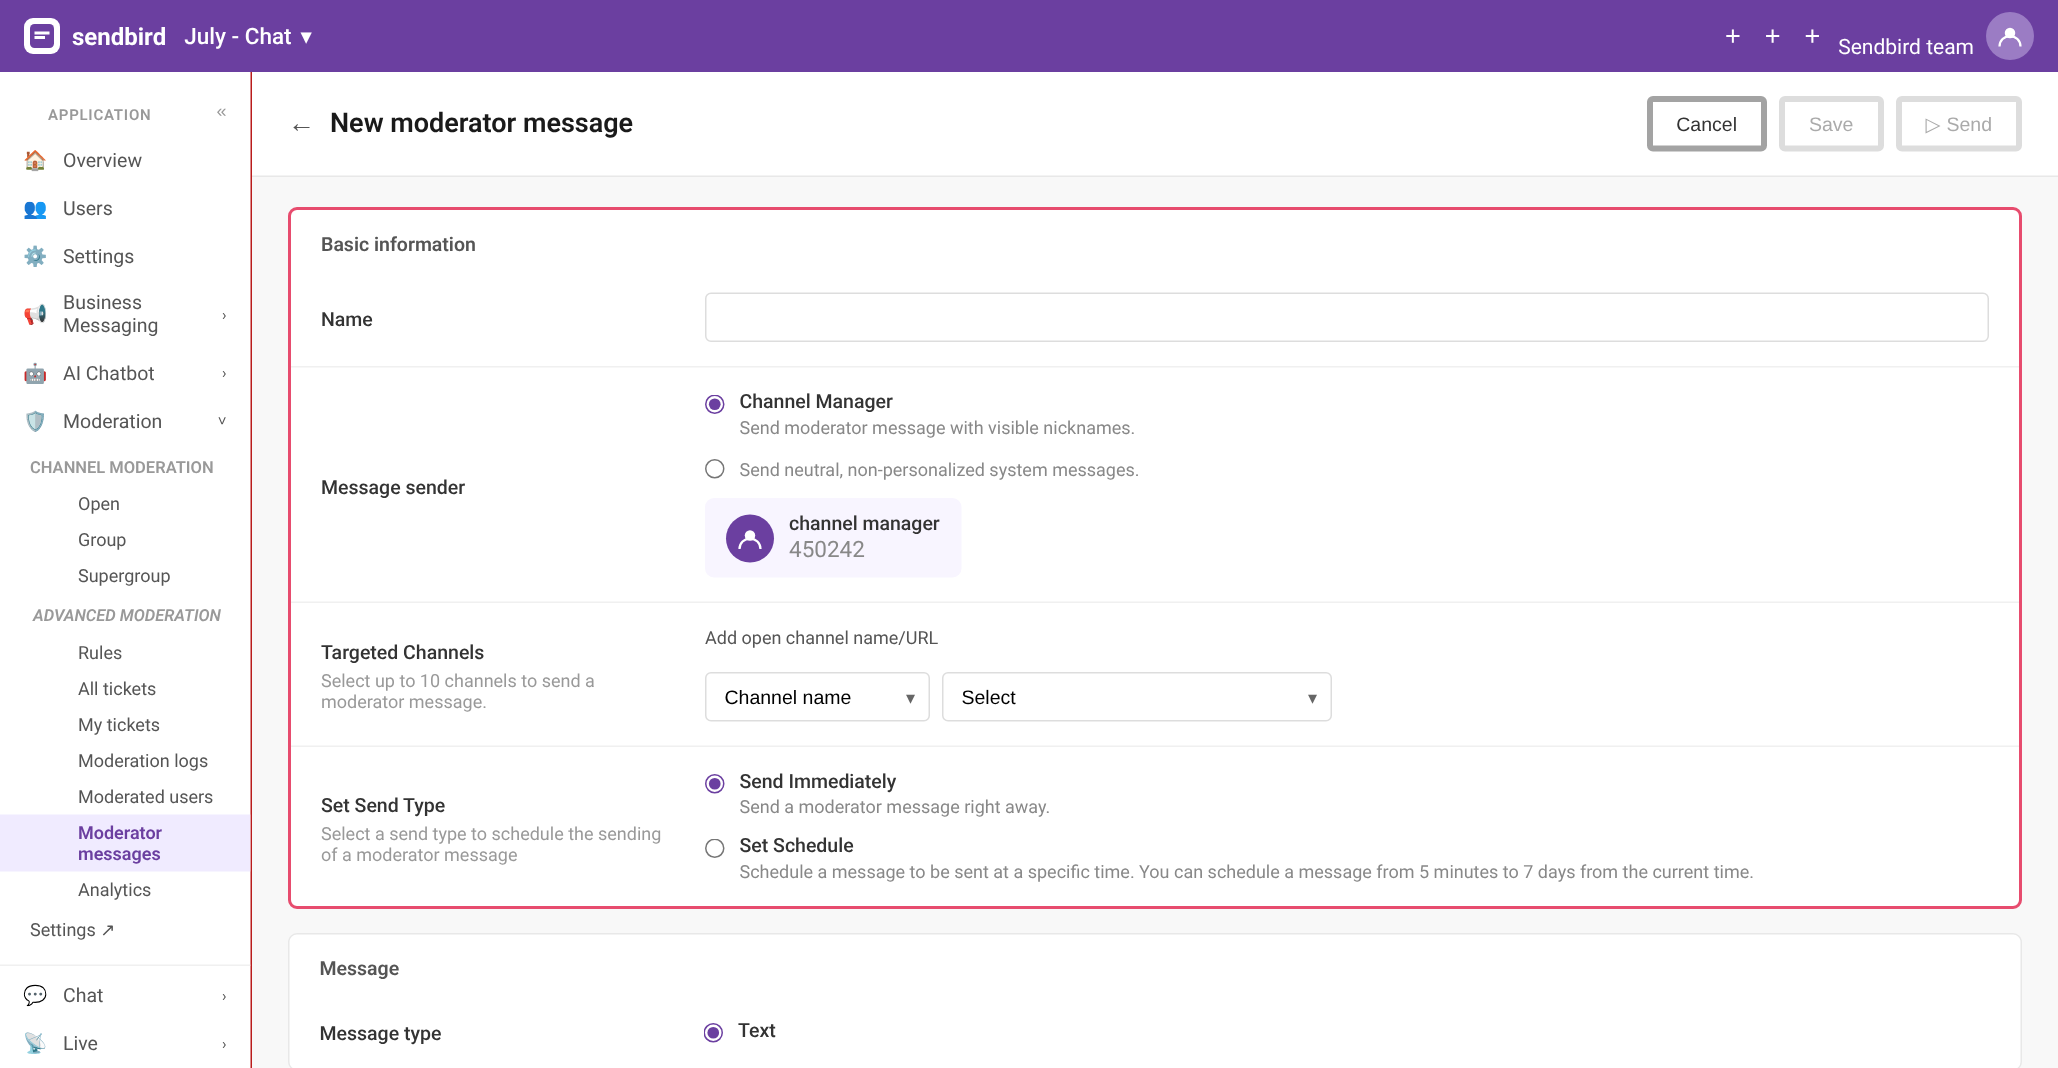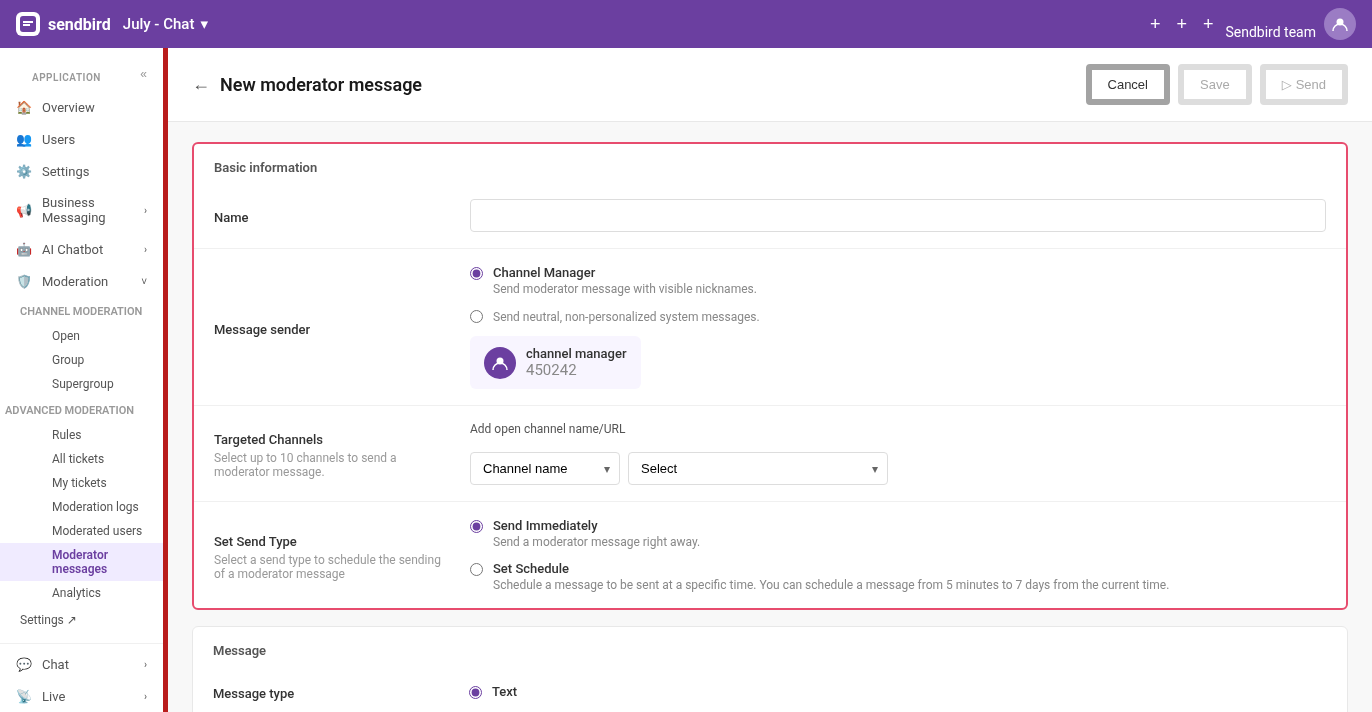--- a/index.html
+++ b/index.html
@@ -26,21 +26,21 @@
     .user-info { display: flex; align-items: flex-end; gap: 8px; font-size: 14px; }
     .user-avatar { width: 32px; height: 32px; border-radius: 50%; background: #9B7CC4; display: flex; align-items: center; justify-content: center; }
 
     
     .layout { display: flex; flex: 1; overflow: hidden; }
 
     
     .sidebar {
       width: 168px;
       background: #fff;
-      border-right: 5px solid #b91c1c;
+      border-right: 1px solid #b91c1c;
       display: flex;
       flex-direction: column;
       overflow-y: auto;
       flex-shrink: 0;
     }
     .sidebar-section-label {
       font-size: 10px;
       color: #999;
       font-weight: 600;
       text-transform: uppercase;
@@ -90,21 +90,21 @@
       align-items: center;
       justify-content: space-between;
       padding: 16px 24px;
       background: white;
       border-bottom: 1px solid #e8e8e8;
     }
     .page-header-left { display: flex; align-items: center; gap: 10px; }
     .back-btn { background: none; border: none; cursor: pointer; color: #555; font-size: 18px; }
     .page-title { font-size: 18px; font-weight: 600; color: #1a1a1a; }
     .page-header-actions { display: flex; gap: 8px; }
-    .btn { padding: 7px 16px; border-radius: 4px; border: 6px solid #a3a3a3; cursor: pointer; font-size: 13px; background: white; color: #333; }
+    .btn { padding: 7px 16px; border-radius: 4px; border: 4px solid #a3a3a3; cursor: pointer; font-size: 13px; background: white; color: #333; }
     .btn-primary { background: white; color: #aaa; border-color: #ddd; }
     .btn-send { background: white; color: #aaa; border-color: #ddd; display: flex; align-items: center; gap: 4px; }
 
     .content-area { padding: 20px 24px; flex: 1; overflow-y: auto; }
 
     
     .form-section {
       background: white;
       border: 2px solid #e74c6e;
       border-radius: 6px;
@@ -250,21 +250,21 @@
       <span class="icon">🛡️</span>
       <span>Moderation</span>
       <span class="chevron">˅</span>
     </div>
 
     <div class="sidebar-sub-item" style="color:#999; font-size:11px; font-weight:600; text-transform:uppercase; padding-left:20px; padding-top:8px;">Channel moderation</div>
     <div class="sidebar-sub-sub-item">Open</div>
     <div class="sidebar-sub-sub-item">Group</div>
     <div class="sidebar-sub-sub-item">Supergroup</div>
 
-    <div class="sidebar-sub-item" style="color:#999; font-size:11px; font-weight:600; text-transform:uppercase; padding-left:5px; padding-top:8px;">Advanced moderation</div>
+    <div class="sidebar-sub-item" style="color:#999; font-size:11px; font-weight:600; text-transform:uppercase; padding-left:22px; padding-top:8px;font-style:italic;">Advanced moderation</div>
     <div class="sidebar-sub-sub-item">Rules</div>
     <div class="sidebar-sub-sub-item">All tickets</div>
     <div class="sidebar-sub-sub-item">My tickets</div>
     <div class="sidebar-sub-sub-item">Moderation logs</div>
     <div class="sidebar-sub-sub-item">Moderated users</div>
     <div class="sidebar-sub-sub-item active">Moderator messages</div>
     <div class="sidebar-sub-sub-item">Analytics</div>
 
     <div class="sidebar-sub-item" style="padding-left:20px; padding-top:8px;">Settings ↗</div>
 

